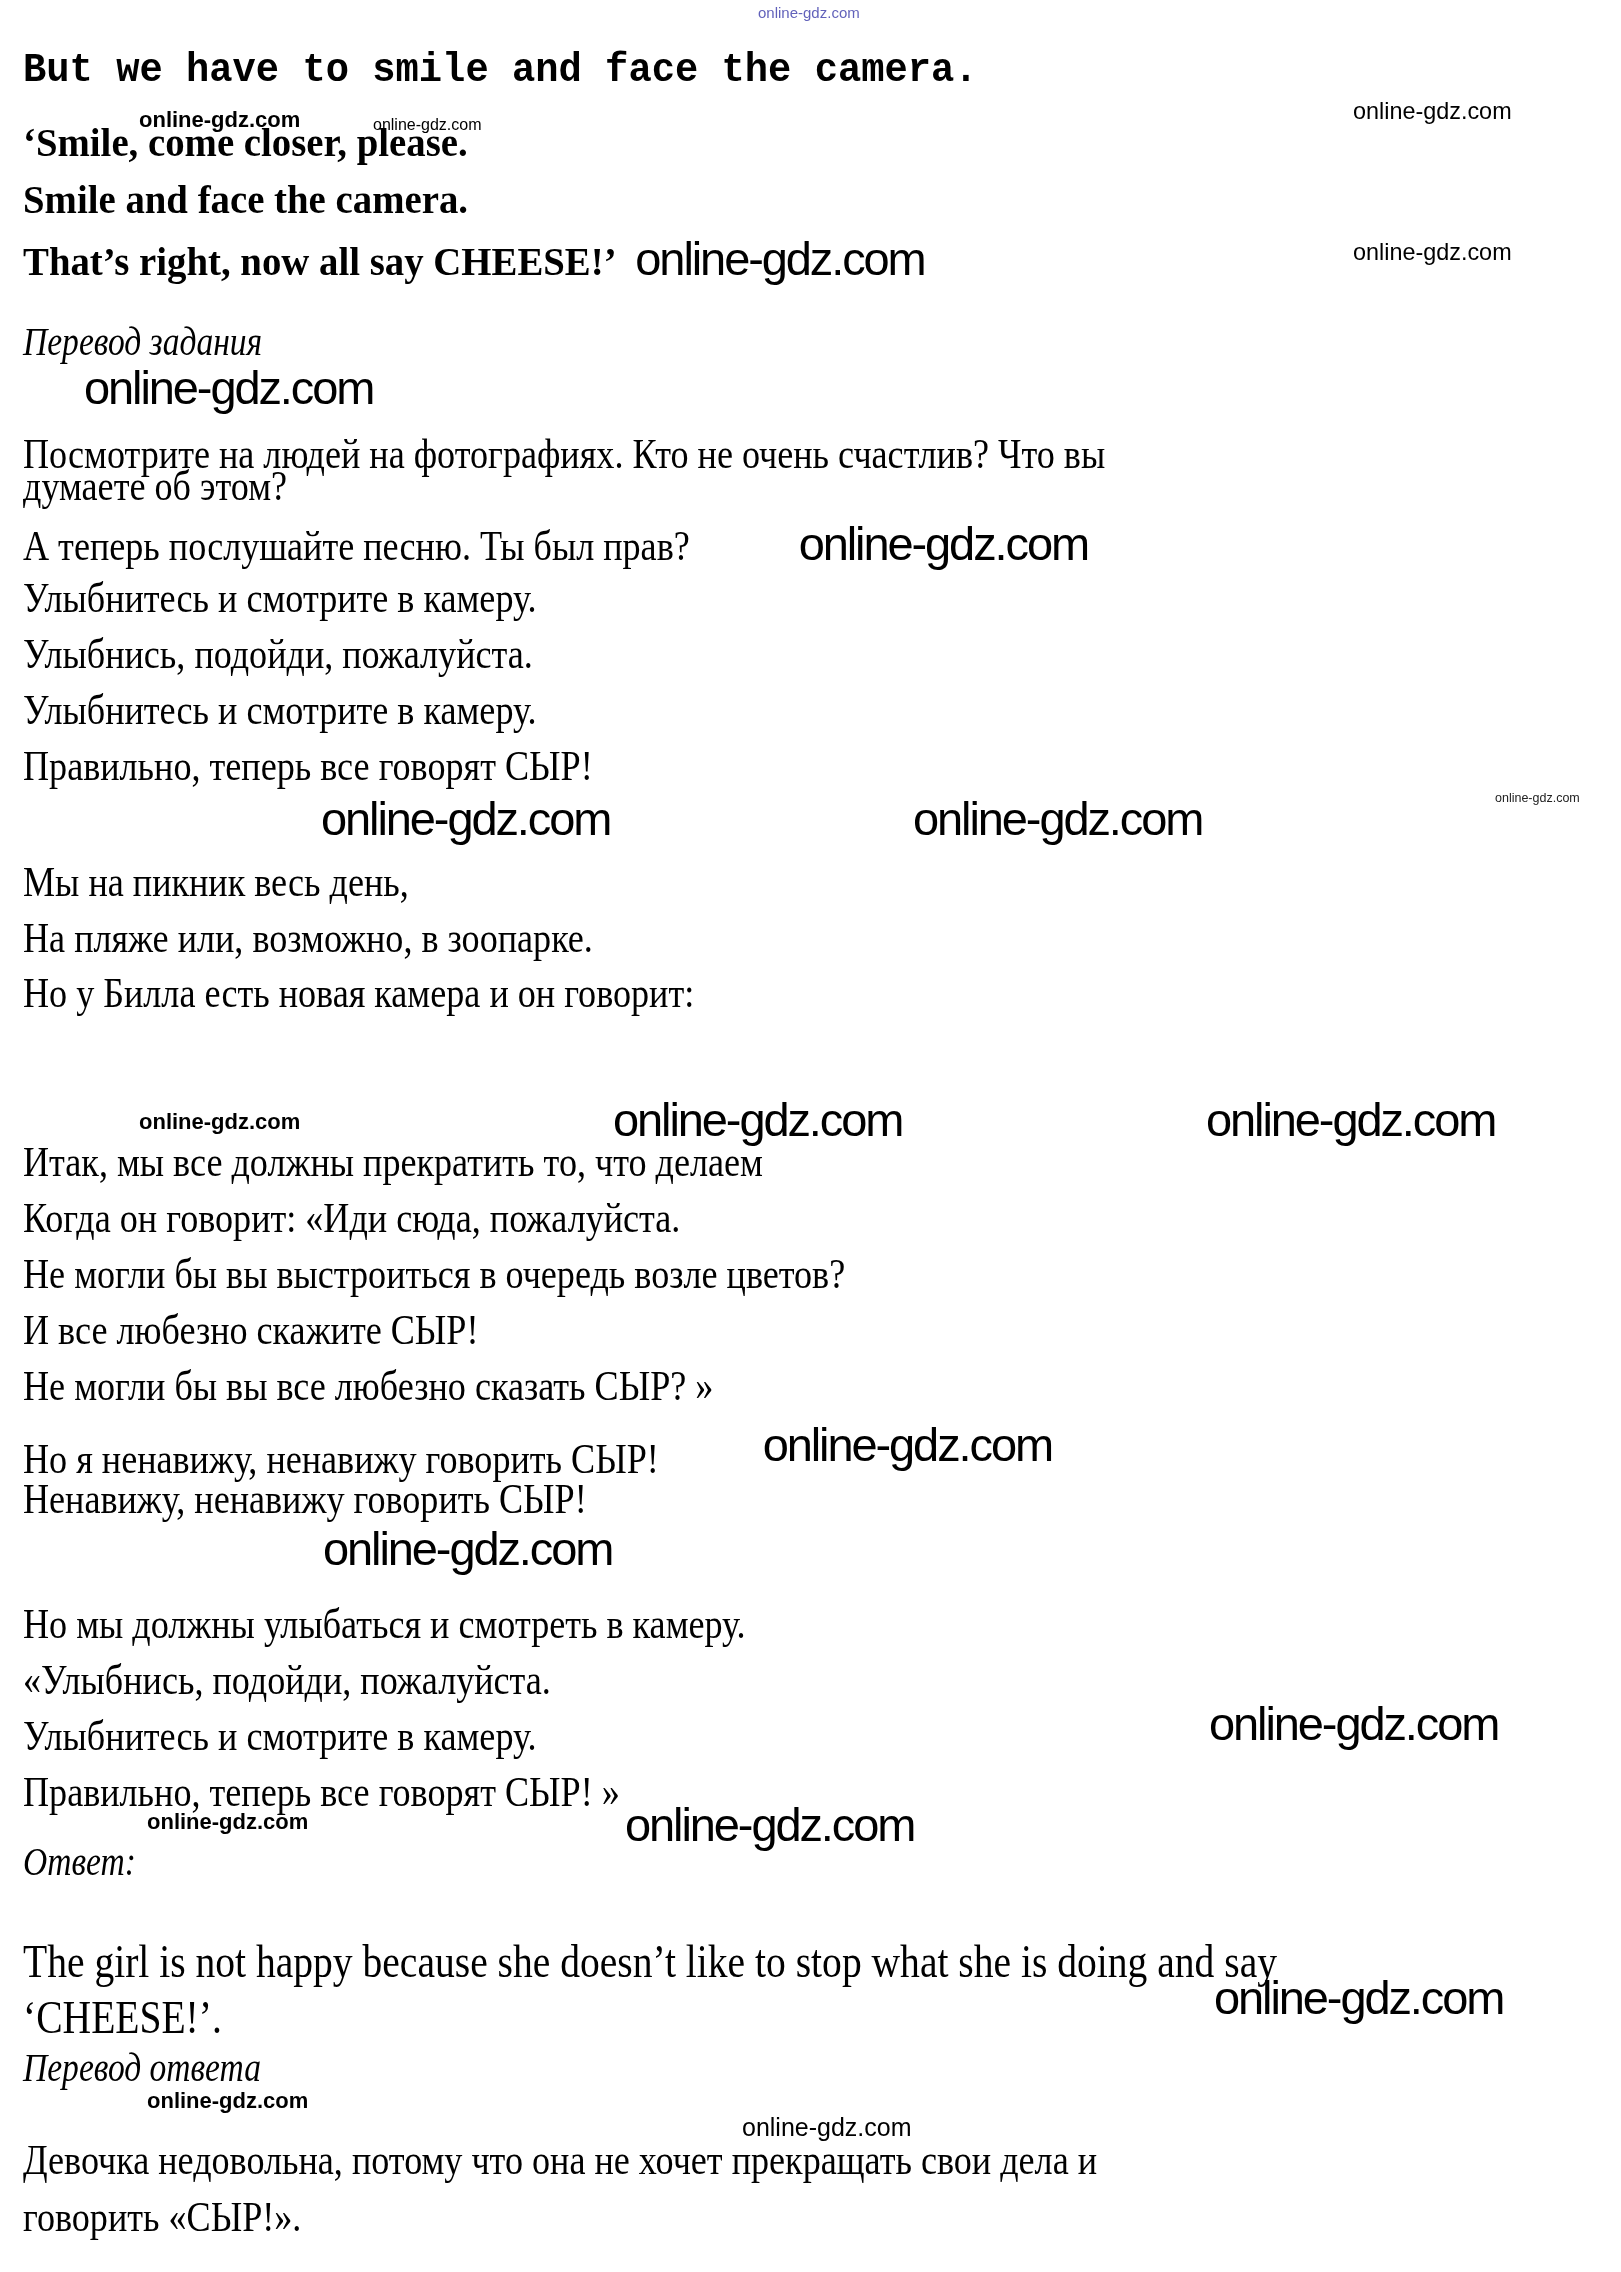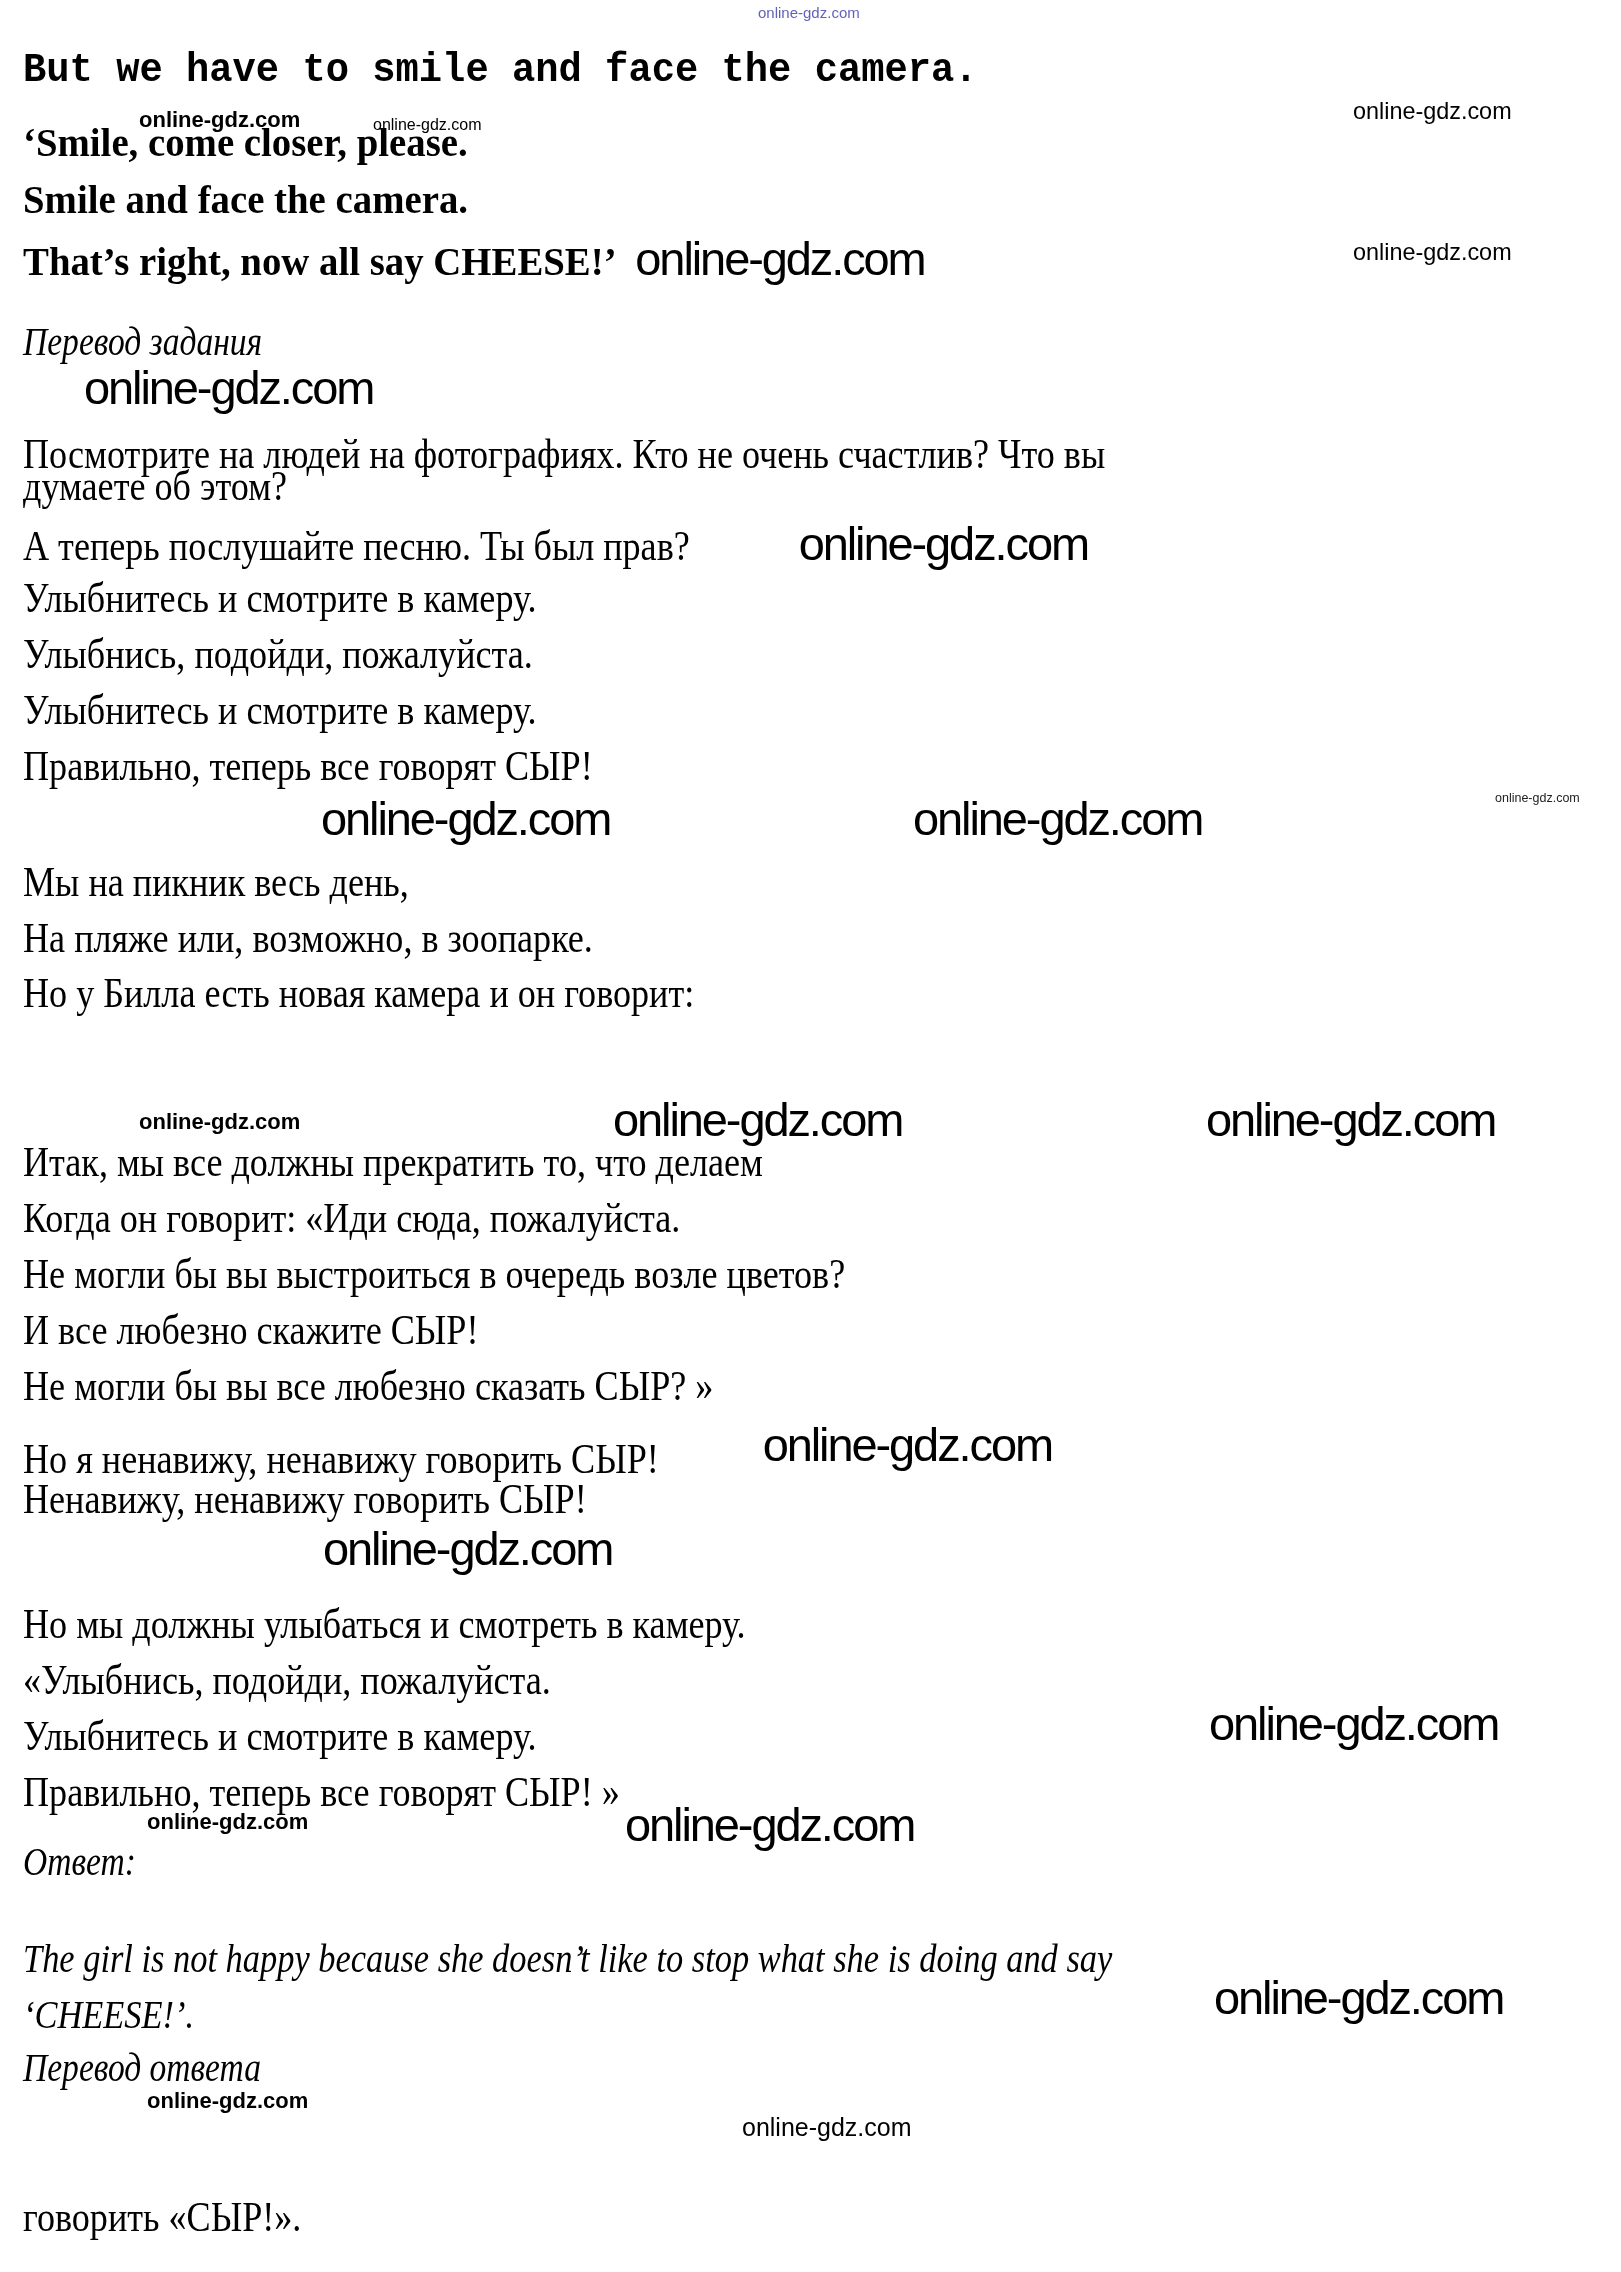--- a/index.html
+++ b/index.html
@@ -19,21 +19,21 @@
     white-space: nowrap;
     line-height: 1.05;
   }
   .t { display: inline-block; }
   
   .ru .t, .en-ans .t, .it .t {
     transform: scaleX(0.86);
     transform-origin: 0 100%;
   }
   .ru { font-size: 42px; }
-  .en-ans { font-size: 40px; font-style: italic; }
+  .en-ans { font-size: 46px; }
   .en-bold { font-size: 40px; font-weight: bold; }
   .en-bold .t { transform: scaleX(0.97); transform-origin: 0 100%; }
   .it { font-style: italic; font-size: 39px; }
   
   .wm {
     position: absolute;
     font-family: "Liberation Sans", sans-serif;
     color: #000000;
     white-space: nowrap;
     line-height: 1;
@@ -109,16 +109,17 @@
   <div class="line ru" style="top:1714px;"><span class="t">Улыбнитесь и смотрите в камеру.</span></div>
   <div class="line ru" style="top:1770px;"><span class="t">Правильно, теперь все говорят СЫР! »</span></div>
 
   <div class="line it" style="top:1842px;"><span class="t">Ответ:</span></div>
 
   <div class="line en-ans" style="top:1938px;"><span class="t">The girl is not happy because she doesn’t like to stop what she is doing and say</span></div>
   <div class="line en-ans" style="top:1994px;"><span class="t">‘CHEESE!’.</span></div>
 
   <div class="line it" style="top:2048px;text-decoration:underline;"><span class="t">Перевод ответа</span></div>
 
+  <div class="line ru" style="top:2138px;"><span class="t">Девочка недовольна, потому что она не хочет прекращать свои дела и</span></div>
   <div class="line ru" style="top:2195px;"><span class="t">говорить «СЫР!».</span></div>
 
 </div>
 
 
 </body></html>

